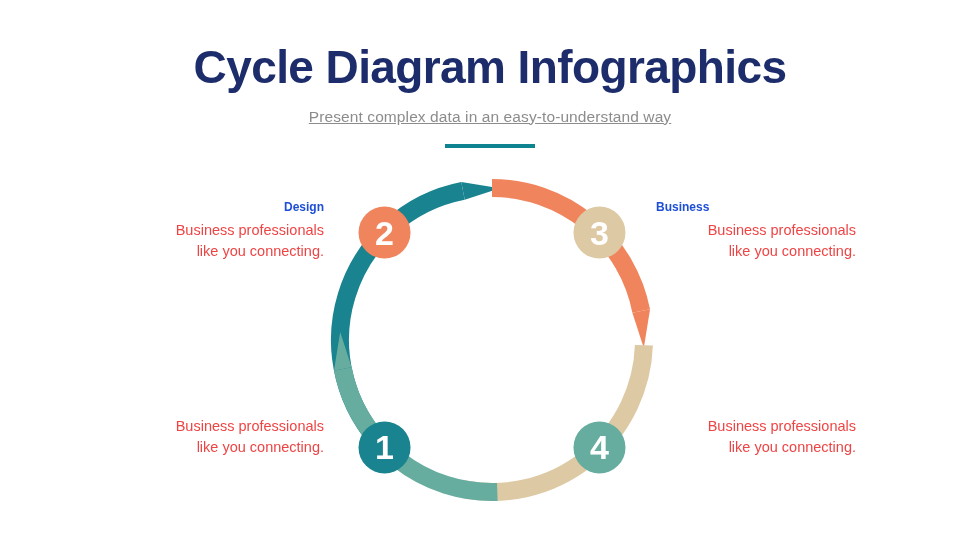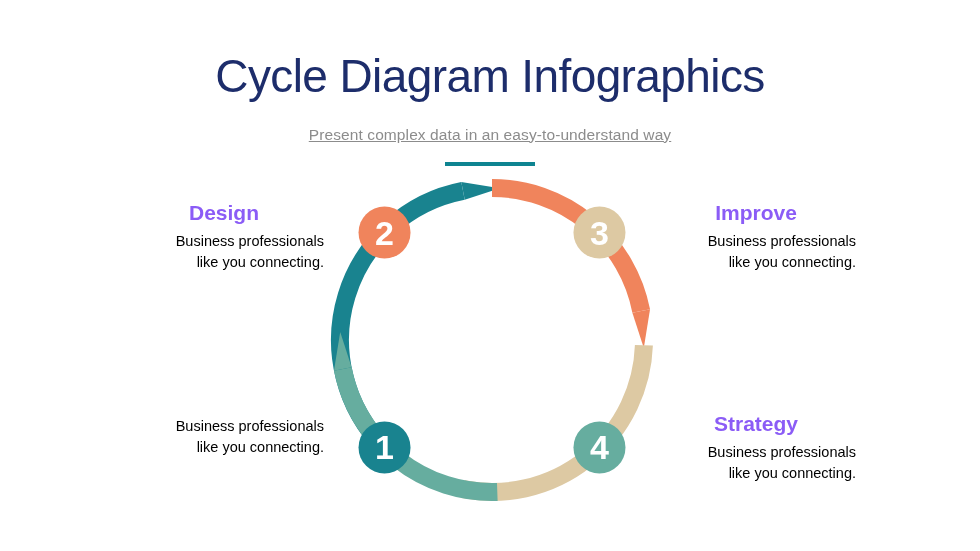--- a/index.html
+++ b/index.html
@@ -21,24 +21,24 @@
 
   
   .header {
     position: absolute;
     left: 0;
     top: 0;
     width: 980px;
     text-align: center;
   }
   .title {
-    margin: 12px;
+    margin: 3px;
     padding-top: 40px;
     font-size: 46px;
-    font-weight: normal;
+    font-weight: bold;
     letter-spacing: -0.6px;
     color: #1d2d6b;
     line-height: 1.08;
     white-space: nowrap;
   }
   .subtitle {
     margin: 0;
     padding-top: 12px;
     font-size: 15.5px;
     font-weight: normal;
@@ -75,31 +75,30 @@
     fill: #ffffff;
   }
 
   
   .step {
     position: absolute;
     width: 200px;
   }
   .step-title {
     margin: 0;
-    font-size: 21px;
+    font-size: 12px;
     font-weight: bold;
-    color: #8b5cf6;
+    color: #1d4ed8;
     line-height: 1.25;
-    text-align: center;
   }
   .step-desc {
     margin: 0;
     padding-top: 5px;
     font-size: 14.5px;
-    color: #000000;
+    color: #ef4444;
     line-height: 1.42;
     text-align: right;
   }
   .step.left  { text-align: right; }
   .step.right { text-align: left; }
 
   .step-design   { left: 124px; top: 200px; }
   .step-improve  { left: 656px; top: 200px; }
   .step-solution { left: 124px; top: 411px; }
   .step-strategy { left: 656px; top: 411px; }
@@ -148,35 +147,34 @@
 
   <div class="step left step-design">
     <p class="step-title">Design</p>
     <p class="step-desc">
       <span>Business professionals</span><br>
       <span>like you connecting.</span>
     </p>
   </div>
 
   <div class="step right step-improve">
-    <p class="step-title">Improve</p>
+    <p class="step-title">Business</p>
     <p class="step-desc">
       <span>Business professionals</span><br>
       <span>like you connecting.</span>
     </p>
   </div>
 
   <div class="step left step-solution">
     <p class="step-desc">
       <span>Business professionals</span><br>
       <span>like you connecting.</span>
     </p>
   </div>
 
   <div class="step right step-strategy">
-    <p class="step-title">Strategy</p>
     <p class="step-desc">
       <span>Business professionals</span><br>
       <span>like you connecting.</span>
     </p>
   </div>
 
 </div>
 
 </body></html>

